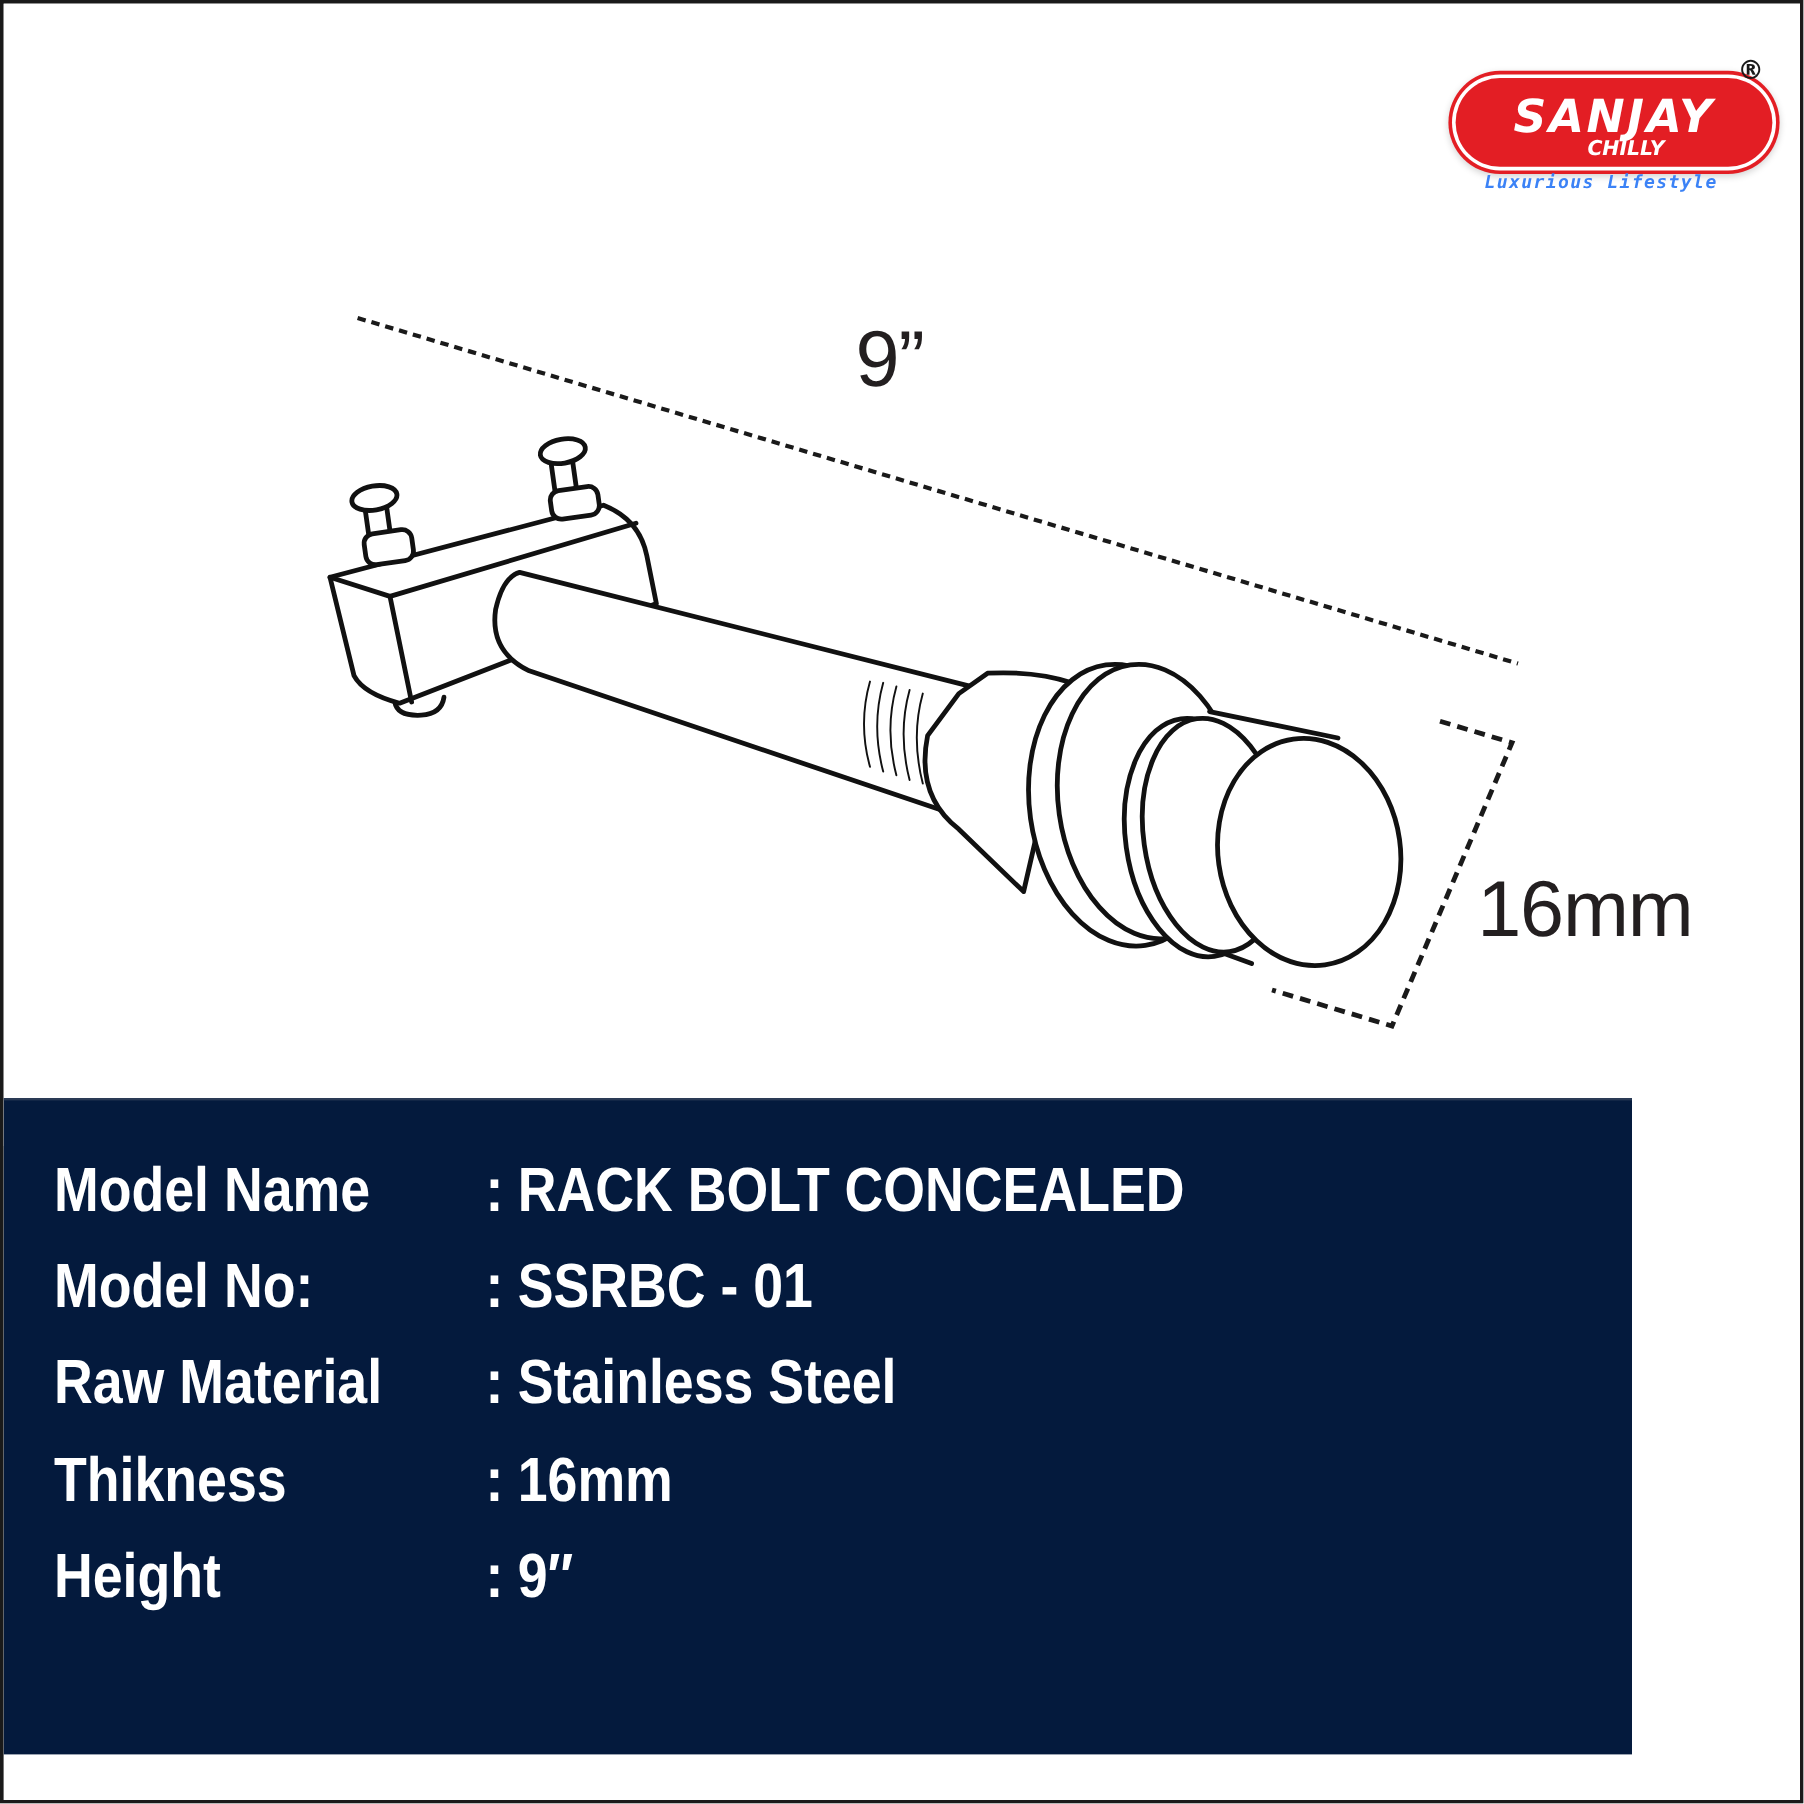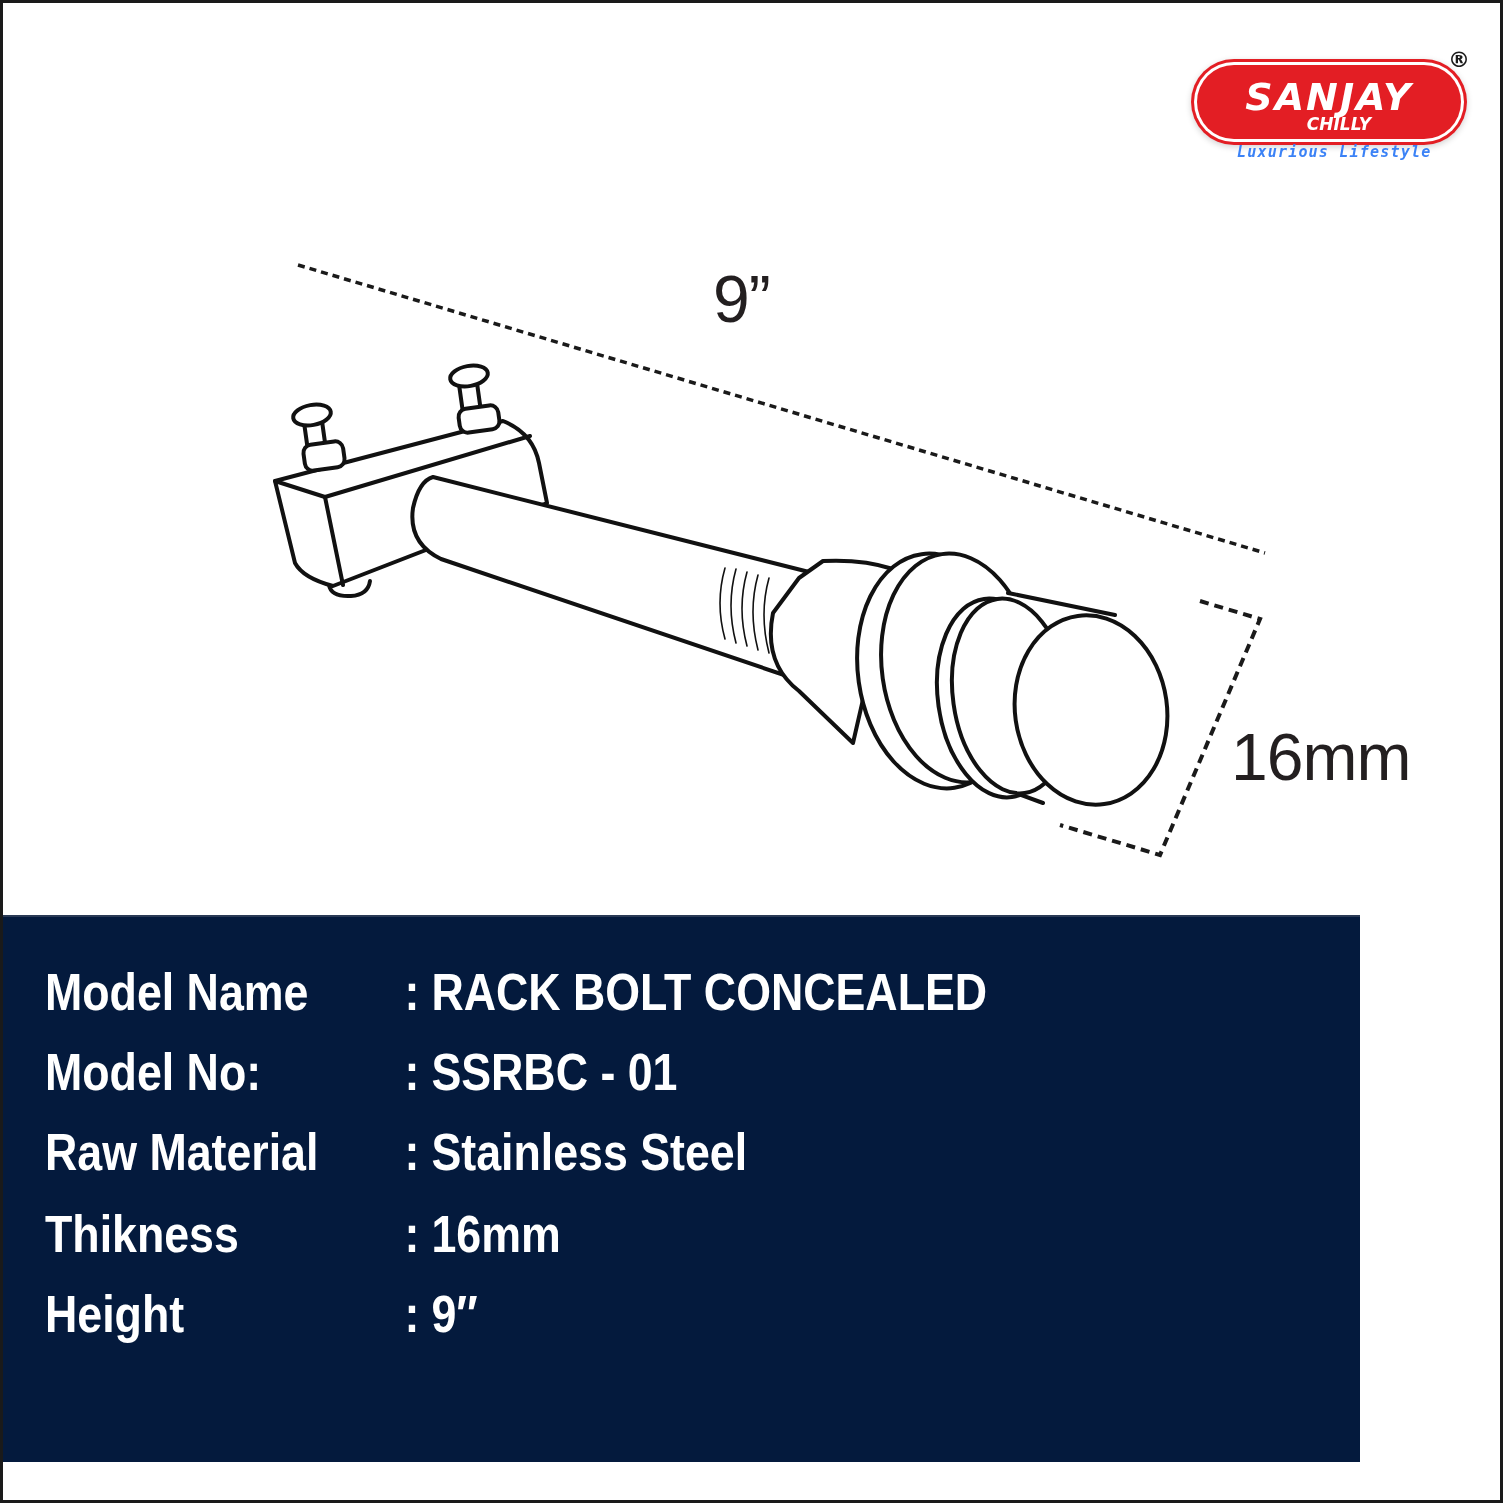--- a/index.html
+++ b/index.html
@@ -24,21 +24,21 @@
       color: #231f20;
       font-weight: normal;
       letter-spacing: -1px;
     }
     .dim-length { left: 710px; top: 258px; font-size: 66px; }
     .dim-thickness { left: 1228px; top: 716px; font-size: 66px; }
 
     
     .logo { position: absolute; left: 1190px; top: 56px; width: 280px; height: 110px; }
     .logo-pill {
-      position: absolute; left: 4px; top: 6px; width: 264px; height: 74px;
+      position: absolute; left: 20px; top: 6px; width: 264px; height: 74px;
       border-radius: 40px;
       background: #e31e24;
       box-shadow: 0 0 0 3px #ffffff, 0 0 0 6px #e31e24, 0 2px 6px 6px rgba(0,0,0,0.18);
     }
     .logo-brand {
       position: absolute; left: 0; top: 12px; width: 264px; text-align: center;
       font-family: "DejaVu Sans", sans-serif; font-weight: bold; font-style: italic;
       font-size: 38px; color: #ffffff; letter-spacing: 2px; line-height: 40px;
     }
     .logo-sub {

